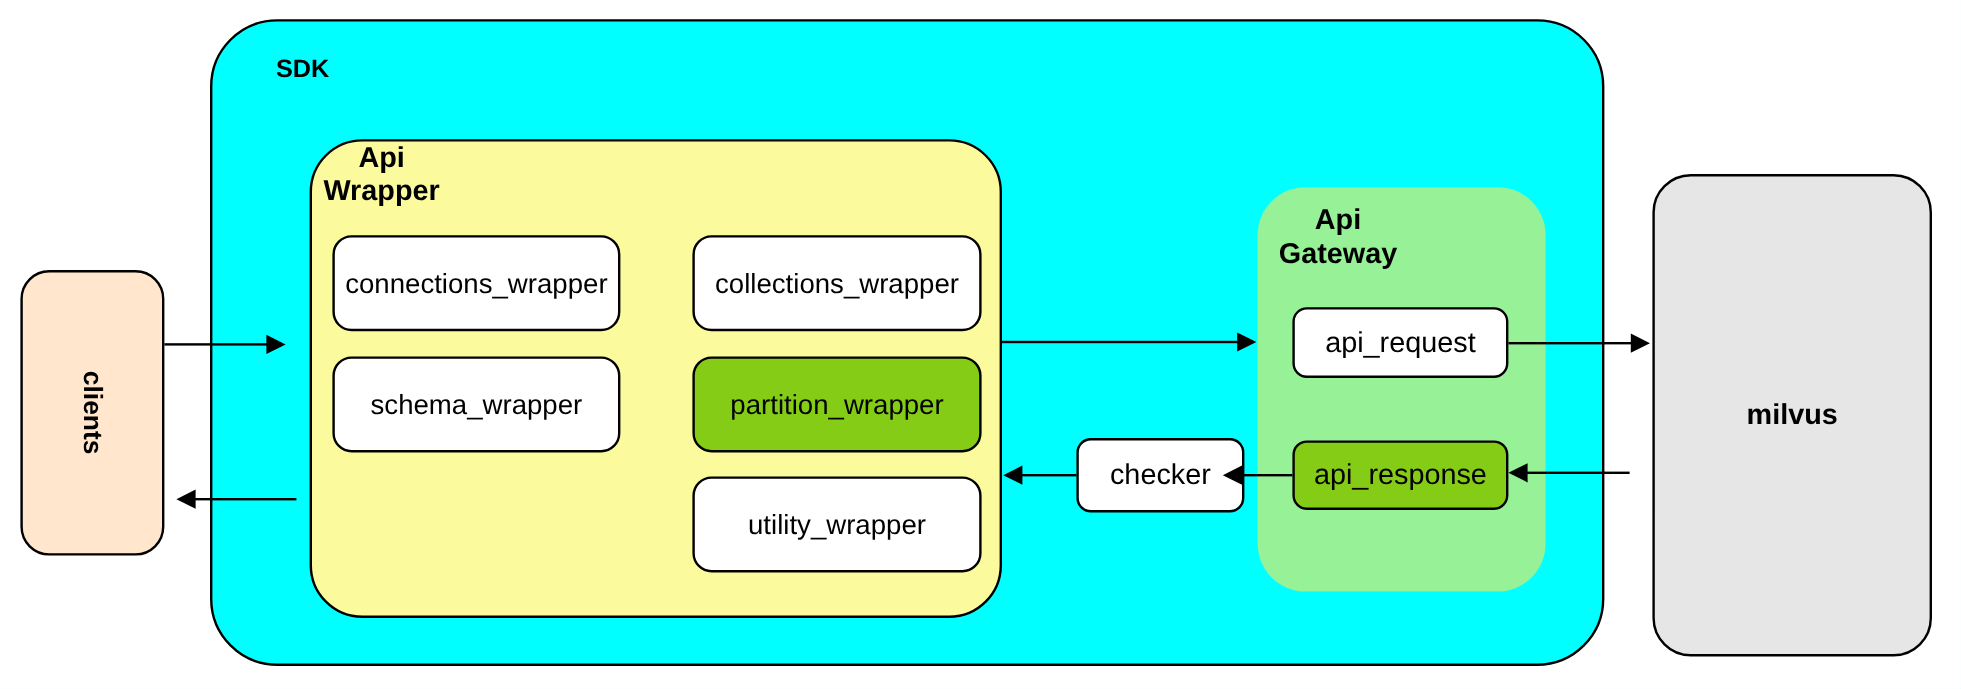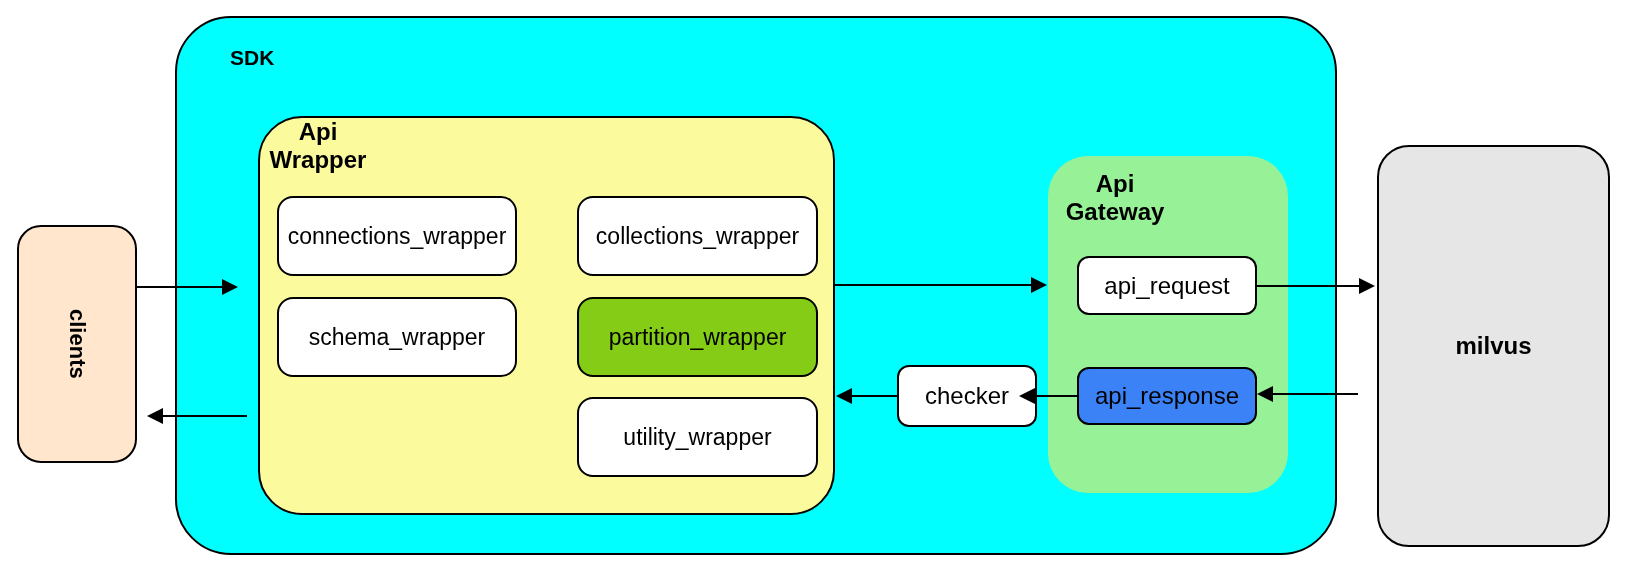--- a/index.html
+++ b/index.html
@@ -87,21 +87,21 @@
 
   <div class="node" id="gateway" style="background-color: rgb(151, 242, 151);"></div>
   <div class="title" id="gateway-title">
     <div>Api</div>
     <div>Gateway</div>
   </div>
 
   <div class="node center" id="api-request" style="background-color: rgb(255, 255, 255);">
     <span class="label">api_request</span>
   </div>
-  <div class="node center" id="api-response" style="background-color: #3b82f6;">
+  <div class="node center" id="api-response" style="background-color: #84cc16;">
     <span class="label">api_response</span>
   </div>
 
   <div class="node center" id="checker" style="background-color: rgb(255, 255, 255);">
     <span class="label">checker</span>
   </div>
 
   <div class="node center" id="clients" style="background-color: rgb(255, 230, 204);">
     <span class="label">clients</span>
   </div>

